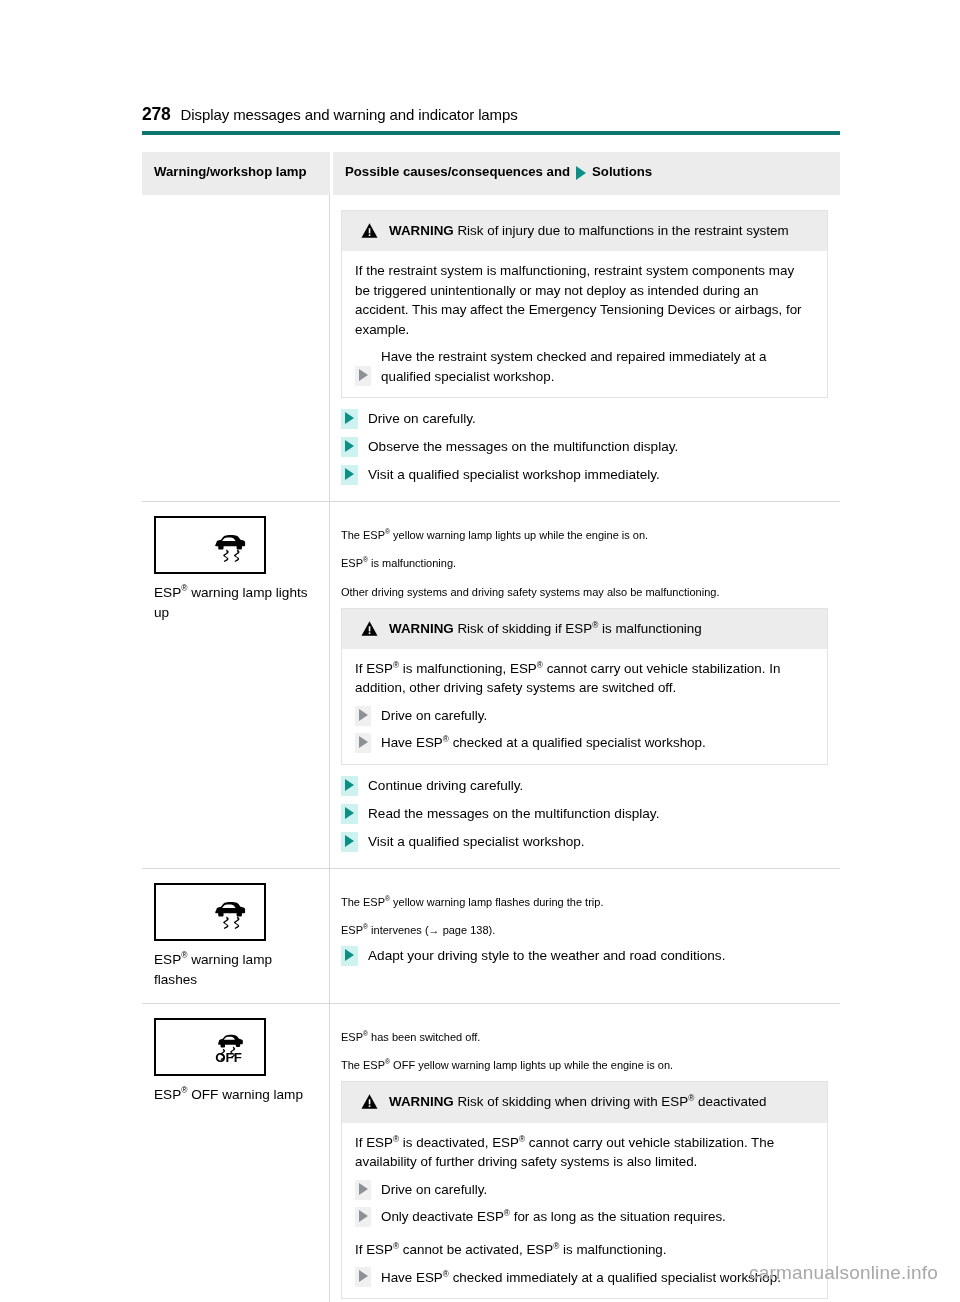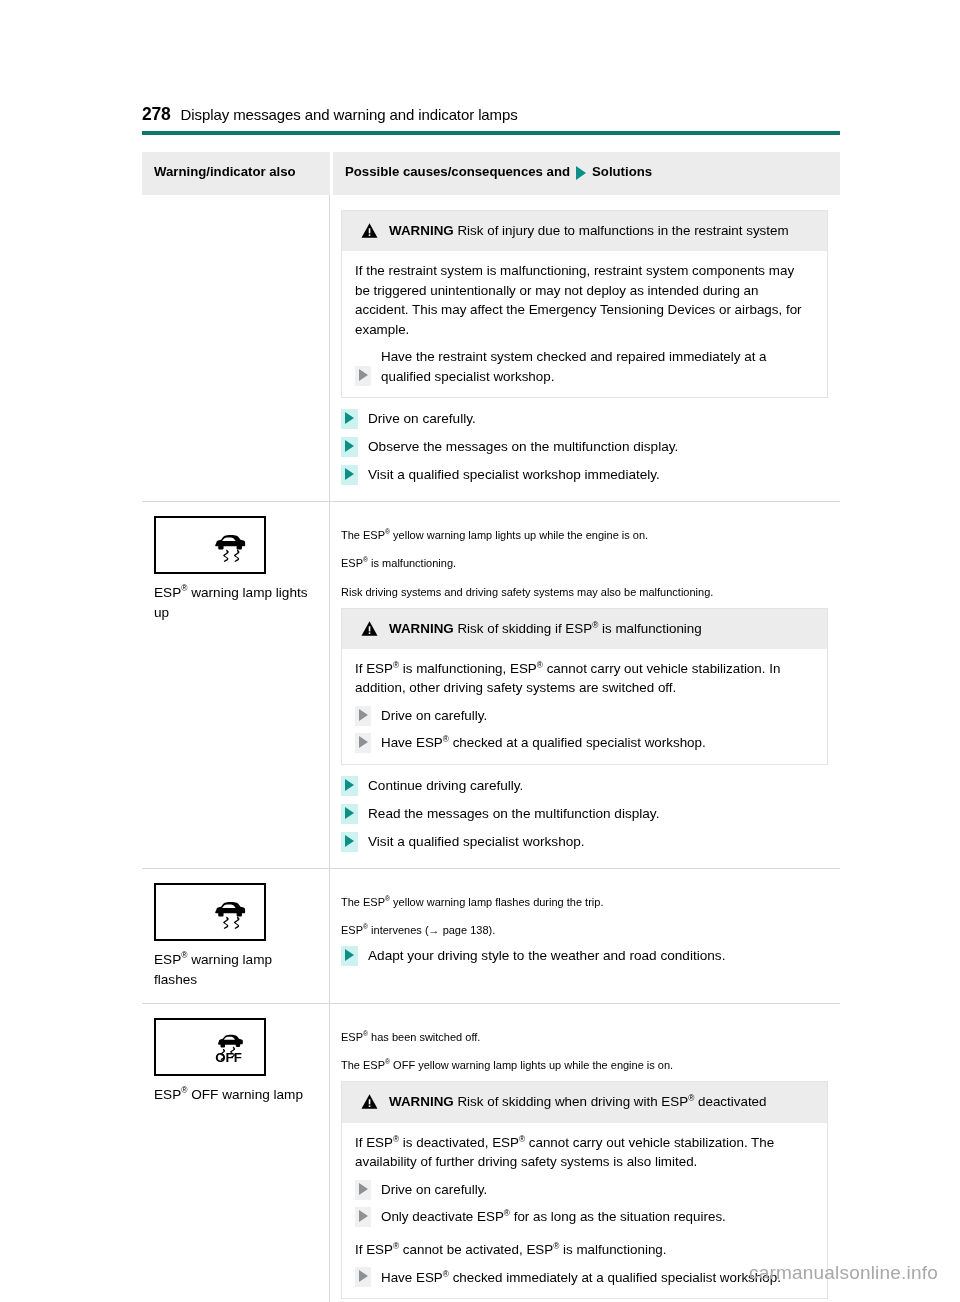--- a/index.html
+++ b/index.html
@@ -246,21 +246,21 @@
 <div class="page">
 
   <div class="runhead">
     <span class="pageno">278</span>
     <span class="chapter">Display messages and warning and indicator lamps</span>
   </div>
 
   <div class="tbl">
 
     <div class="thead">
-      <div class="th th-left">Warning/indicator also</div>
+      <div class="th th-left">Warning/workshop lamp</div>
       <div class="th th-right">
         <span class="solhdr">
           <span>Possible causes/consequences and</span>
           <span class="tri-teal-inline"></span>
           <span>Solutions</span>
         </span>
       </div>
     </div>
 
     <div class="trow first">
@@ -326,21 +326,21 @@
       </div>
       <div class="cell-right">
 
         <p class="ptxt">
           The ESP<sup class="reg">®</sup> yellow warning lamp lights up while the engine is on.
         </p>
         <p class="ptxt">
           ESP<sup class="reg">®</sup> is malfunctioning.
         </p>
         <p class="ptxt">
-          Risk driving systems and driving safety systems may also be malfunctioning.
+          Other driving systems and driving safety systems may also be malfunctioning.
         </p>
 
         <div class="warnbox">
           <div class="warn-head">
             <span class="warn-tri">
               <svg viewBox="0 0 20 18" width="17" height="17" aria-hidden="true">
                 <path d="M10 0.6 L19.4 17.4 L0.6 17.4 Z" fill="#000"></path>
                 <rect x="9.1" y="6.4" width="1.9" height="6.0" fill="#fff"></rect>
                 <rect x="9.1" y="13.6" width="1.9" height="1.9" fill="#fff"></rect>
               </svg>

